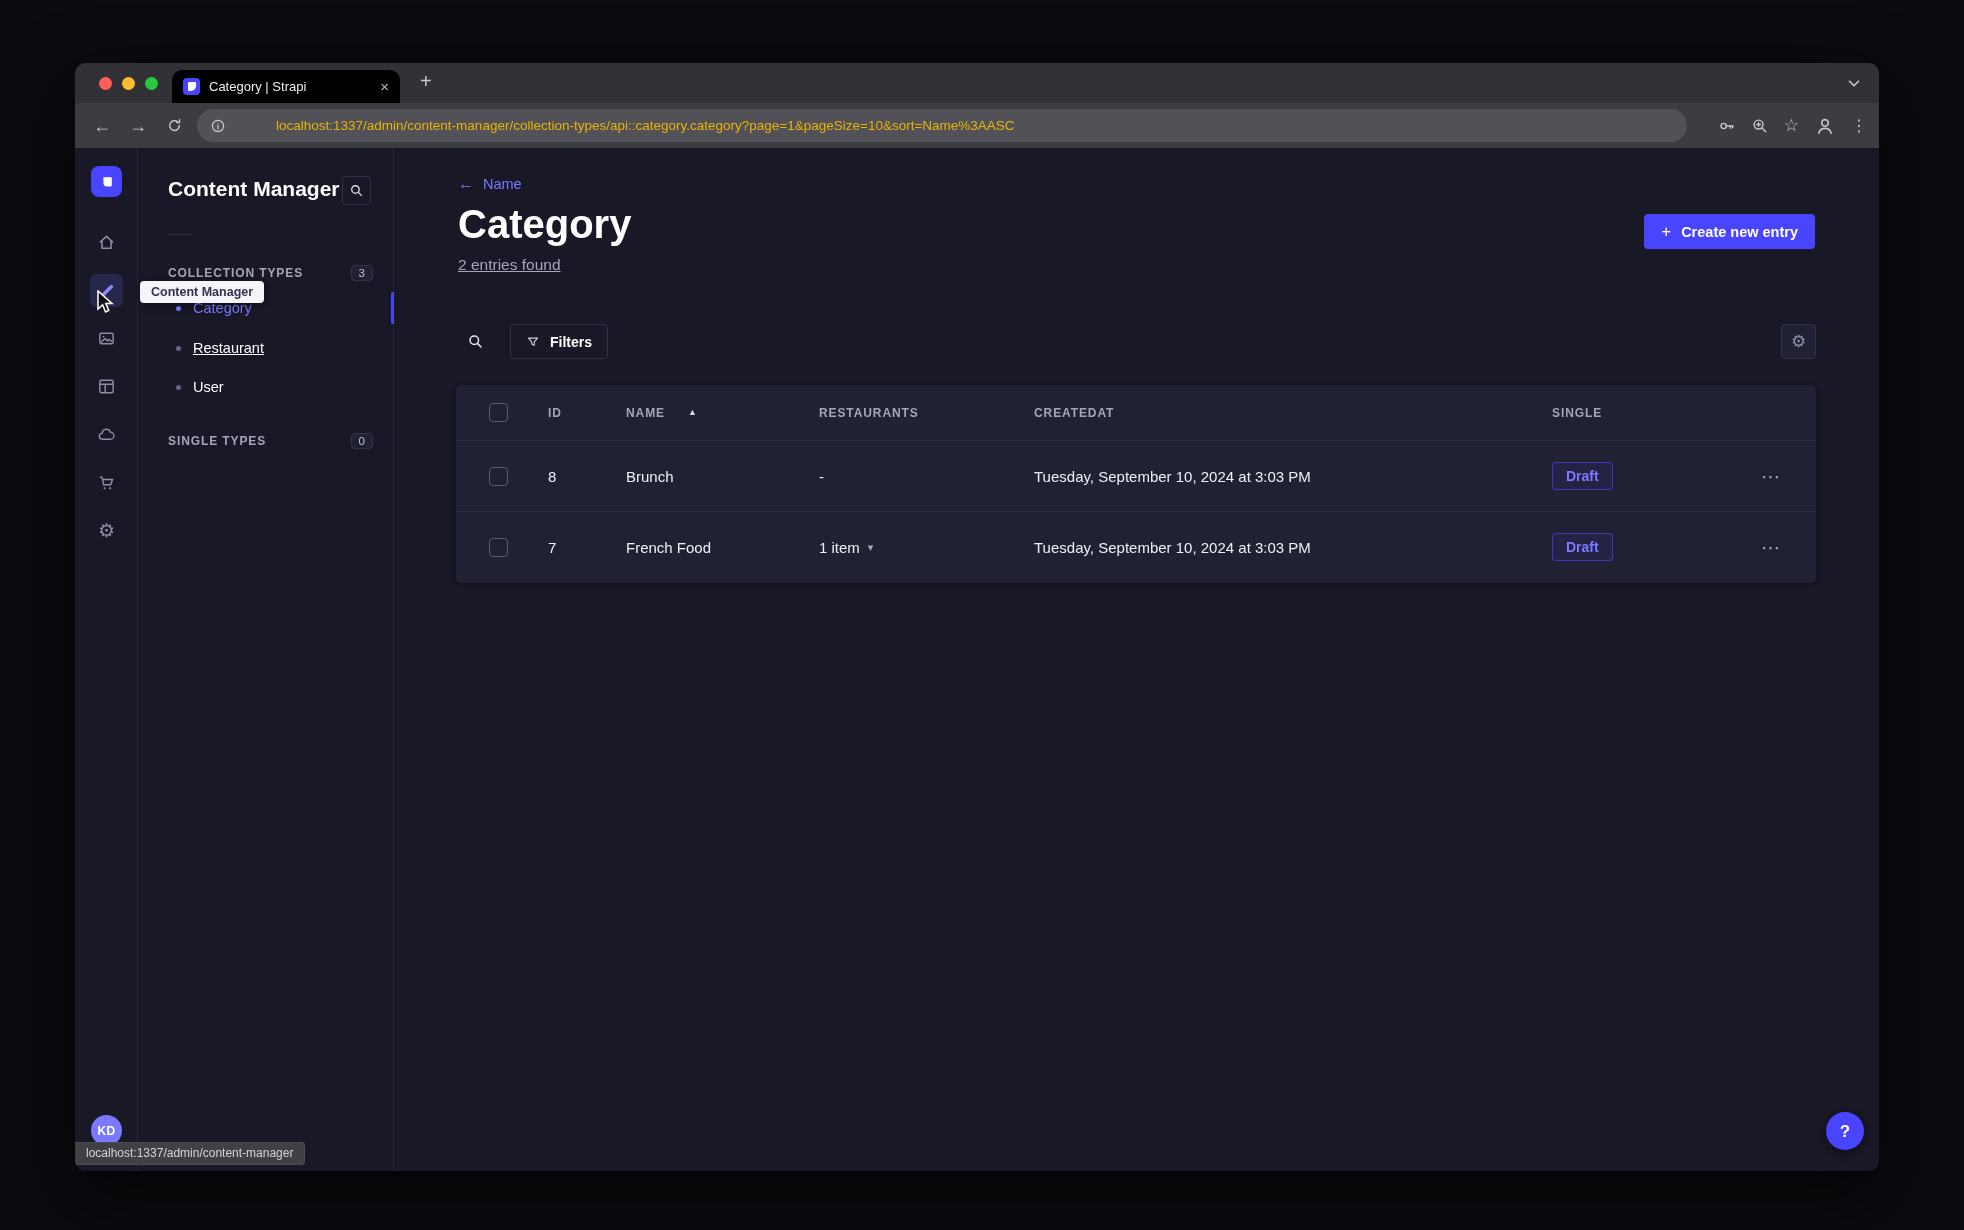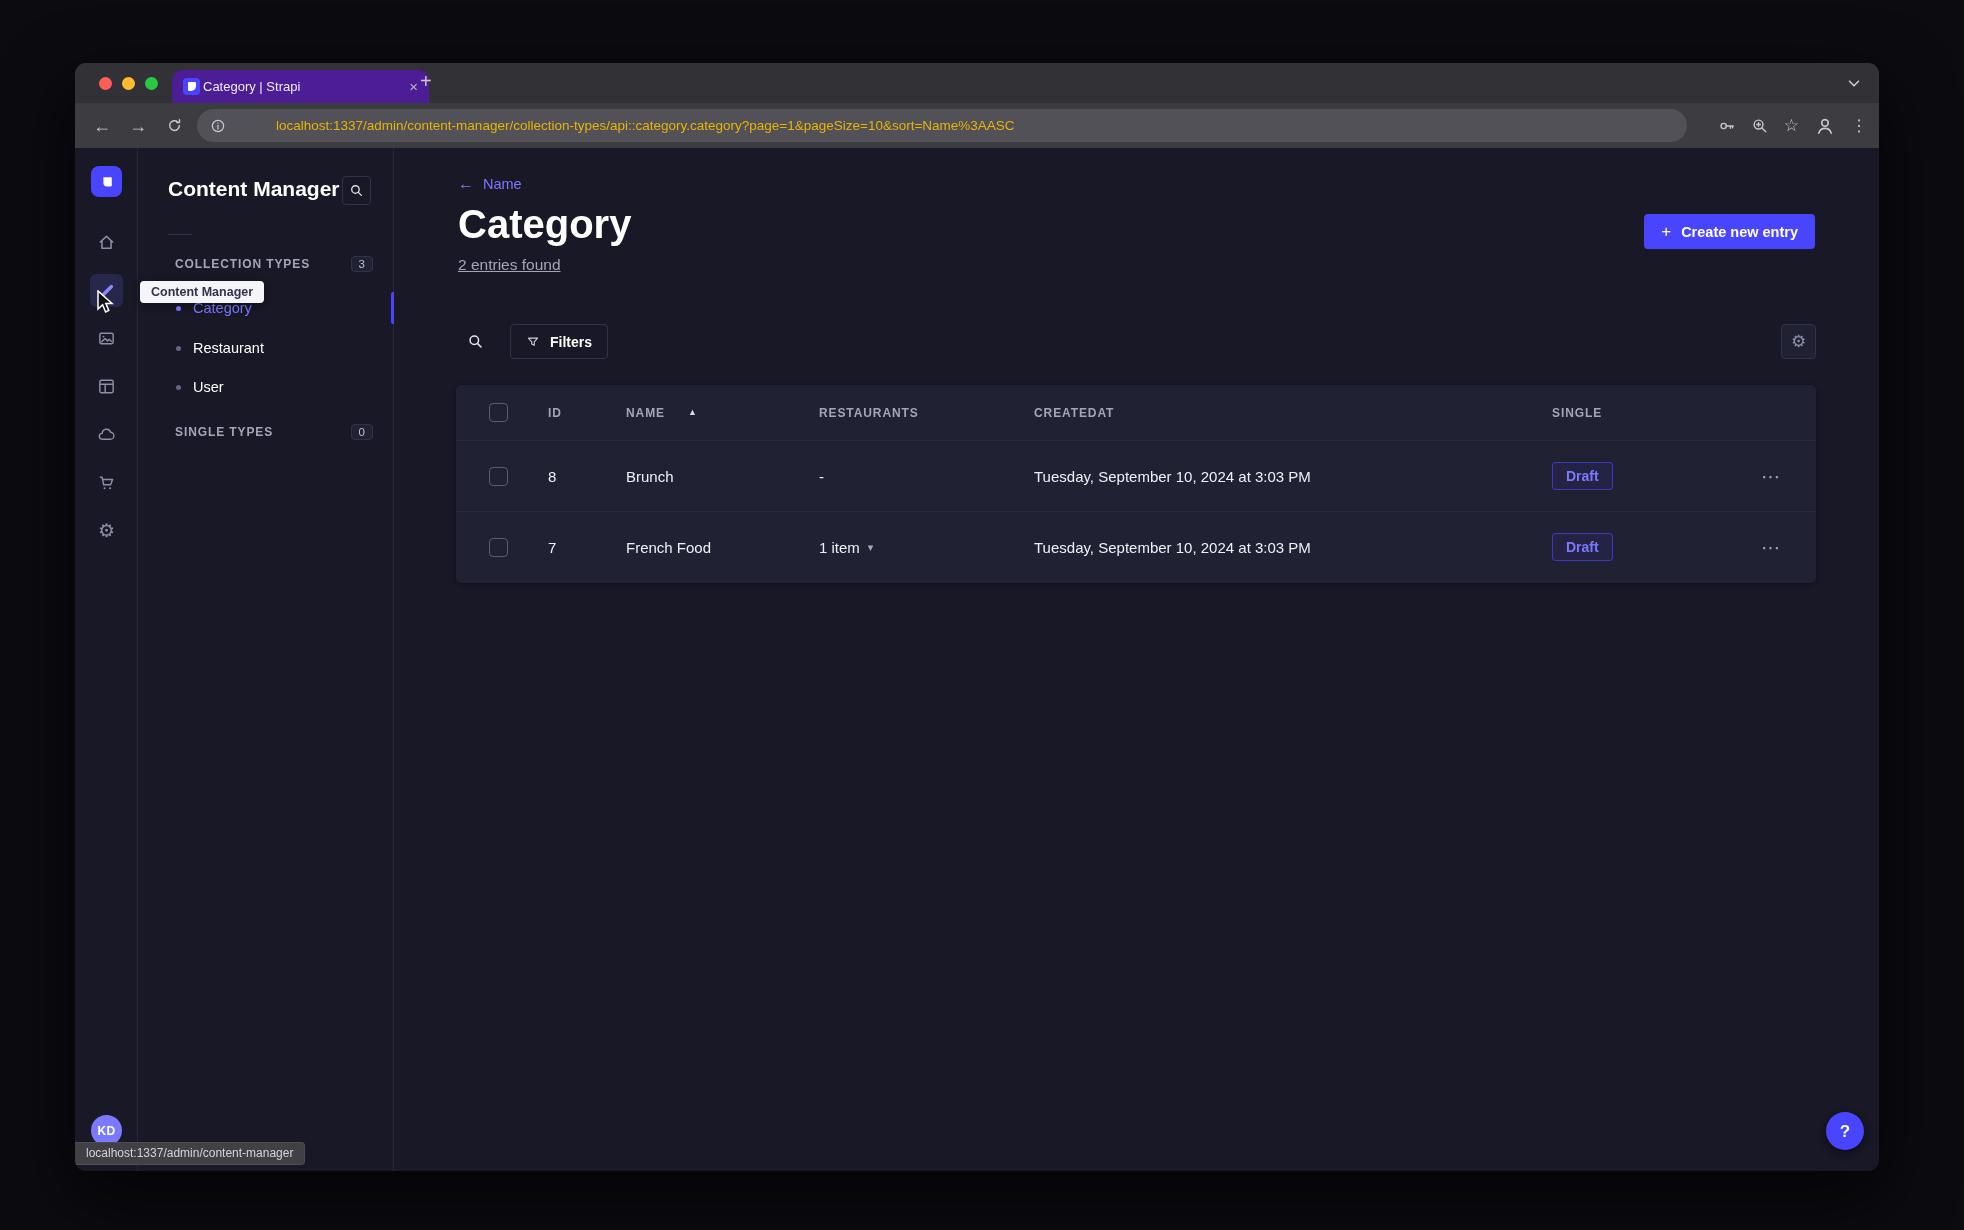--- a/index.html
+++ b/index.html
@@ -7,22 +7,22 @@
   .stage{position:relative;width:1964px;height:1230px;overflow:hidden;background:#0b0b10;
          font-family:"Liberation Sans",sans-serif;}
   .window{position:absolute;left:75px;top:63px;width:1804px;height:1108px;border-radius:11px;
           overflow:hidden;background:#181826;box-shadow:0 25px 70px rgba(0,0,0,.65);}
 
   
   .tabstrip{position:absolute;top:0;left:0;right:0;height:40px;background:#313136;}
   .traffic{position:absolute;top:14px;left:24px;display:flex;gap:10px;}
   .light{width:13px;height:13px;border-radius:50%;}
   .light.red{background:#ff5f57}.light.yellow{background:#febc2e}.light.green{background:#2ac840}
-  .tab{position:absolute;left:97px;top:7px;width:257px;height:33px;background:#4c1d95;
-       border-radius:10px 10px 0 0;display:flex;align-items:center;padding:0 11px;gap:3px;}
+  .tab{position:absolute;left:97px;top:7px;width:228px;height:33px;background:#000000;
+       border-radius:10px 10px 0 0;display:flex;align-items:center;padding:0 11px;gap:9px;}
   .favicon{width:17px;height:17px;border-radius:4px;background:#4945ff;position:relative;flex:0 0 auto;}
   .favicon::after{content:"";position:absolute;left:5px;top:4px;width:8px;height:9px;background:#fff;
        border-radius:1px 1px 5px 1px;}
   .tab-title{font-size:13px;color:#ececef;flex:1;white-space:nowrap;overflow:hidden;}
   .tab-close{color:#b9b9be;font-size:15px;line-height:1;}
   .newtab{position:absolute;left:345px;top:8px;color:#c9c9cd;font-size:20px;}
   .strip-chevron{position:absolute;right:16px;top:11px;color:#c9c9cd;}
 
   .toolbar{position:absolute;top:40px;left:0;right:0;height:45px;background:#3c3c41;}
   .nav-ic{position:absolute;top:0;height:45px;width:30px;display:flex;align-items:center;
@@ -47,22 +47,22 @@
   .rail-gear{font-size:19px;}
   .rail-avatar{position:absolute;left:16px;bottom:25px;width:31px;height:31px;border-radius:50%;
              background:#7b79ff;color:#fff;font-size:12px;font-weight:bold;display:flex;
              align-items:center;justify-content:center;letter-spacing:.3px;}
 
   .panel{position:absolute;left:64px;top:0;bottom:0;width:255px;border-right:1px solid #26263b;background:#181826;}
   .panel-title{position:absolute;left:29px;top:29px;font-size:21px;font-weight:700;color:#fff;}
   .panel-search{position:absolute;right:22px;top:28px;width:29px;height:29px;border:1px solid #32324d;
              border-radius:4px;display:flex;align-items:center;justify-content:center;color:#dcdce6;}
   .panel-divider{position:absolute;left:29px;top:86px;width:24px;height:1px;background:#32324d;}
-  .section-head{position:absolute;left:36px;right:20px;height:20px;display:flex;
-             justify-content:space-between;align-items:center;}
+  .section-head{position:absolute;left:29px;right:20px;height:20px;display:flex;
+             justify-content:space-between;align-items:center;margin-top:9px;}
   .section-label{font-size:12px;font-weight:700;color:#a5a5ba;letter-spacing:.9px;}
   .count-badge{background:#212134;border:1px solid #32324d;border-radius:4px;padding:1px 7px;
              font-size:11.5px;color:#c0c0cf;}
   .nav-item{position:absolute;left:8px;right:8px;height:40px;border-radius:4px;display:flex;
              align-items:center;padding-left:29px;font-size:14.5px;color:#ffffff;}
   .bullet{width:5px;height:5px;border-radius:50%;background:#666687;margin-right:12px;flex:0 0 auto;}
   .nav-item.active{color:#7b79ff;}
   .nav-item.active .bullet{background:#7b79ff;}
   .active-bar{position:absolute;right:-1px;width:3px;height:32px;background:#4945ff;border-radius:2px 0 0 2px;}
 
@@ -244,21 +244,21 @@
         <div class="section-head" style="top:106px;">
           <span class="section-label">COLLECTION TYPES</span>
           <span class="count-badge">3</span>
         </div>
 
         <div class="nav-item active" style="top:140px;">
           <span class="bullet"></span>
           <span>Category</span>
         </div>
         <div class="active-bar" style="top:144px;"></div>
-        <div class="nav-item" style="top:180px;">
+        <div class="nav-item" style="top:180px;text-decoration:underline;">
           <span class="bullet"></span>
           <span>Restaurant</span>
         </div>
         <div class="nav-item" style="top:219px;">
           <span class="bullet"></span>
           <span>User</span>
         </div>
 
         <div class="section-head" style="top:274px;">
           <span class="section-label">SINGLE TYPES</span>

